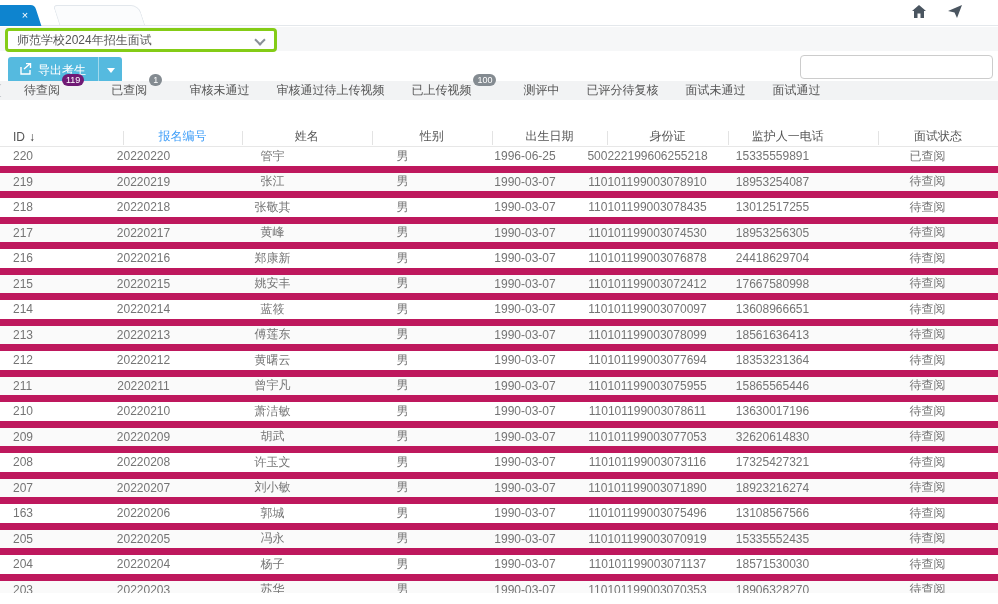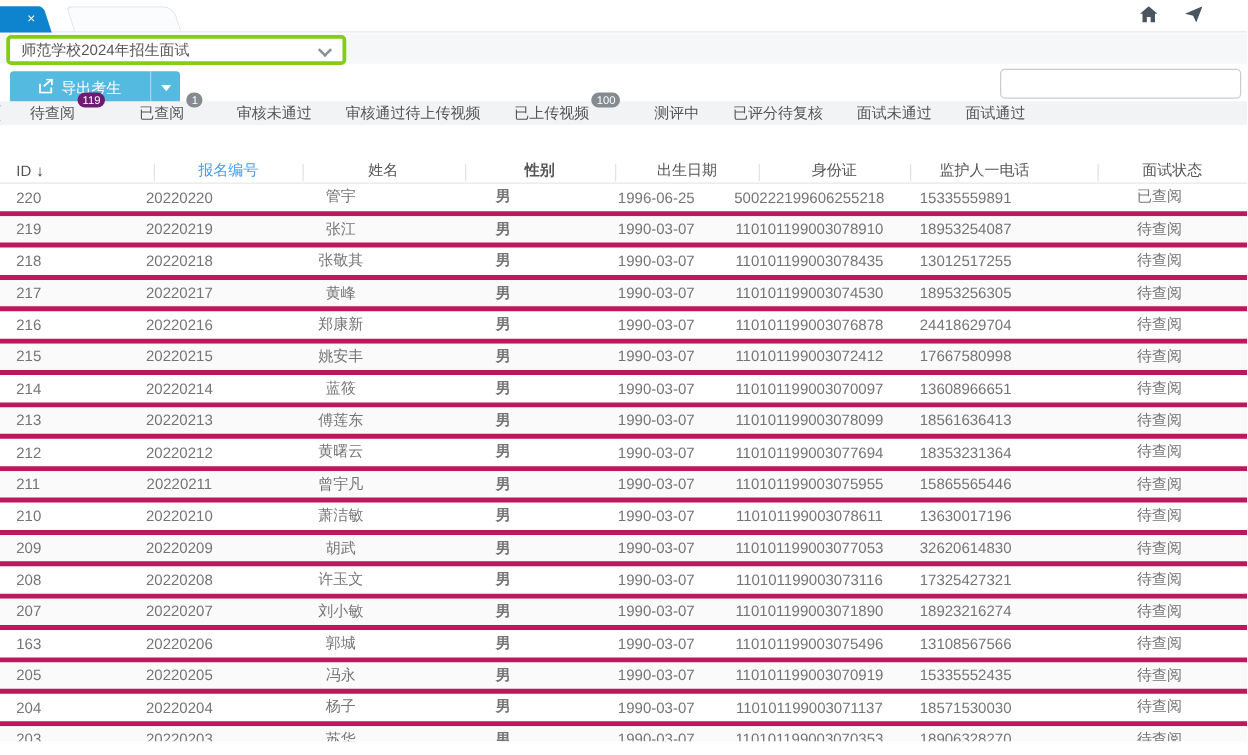--- a/index.html
+++ b/index.html
@@ -39,21 +39,21 @@
   .chev::before {
     content:""; position:absolute; left:0; top:2px; width:6px; height:6px;
     border-right:2px solid #8a9097; border-bottom:2px solid #8a9097; transform:rotate(45deg);
   }
 
   
   .export-btn {
     position:absolute; top:57px; left:8px; height:26px; display:flex;
     background:#55badf; border-radius:3px; color:#fff; font-size:12px; overflow:hidden; cursor:pointer;
   }
-  .export-main { display:flex; align-items:center; gap:6px; padding:0 23px; }
+  .export-main { display:flex; align-items:center; gap:6px; padding:0 12px; }
   .export-caret {
     width:24px; display:flex; align-items:center; justify-content:center;
     border-left:1px solid rgba(255,255,255,.45);
   }
   .caret-down { width:0; height:0; border:4px solid transparent; border-top:5px solid #fff; margin-top:4px; }
   .search-input {
     position:absolute; top:55px; left:800px; width:193px; height:24px;
     border:1px solid #ccc; border-radius:4px; background:#fff; font-size:12px; padding:0 8px;
     font-family:"Liberation Sans", sans-serif; outline:none;
   }
@@ -89,28 +89,28 @@
   .table { position:absolute; top:127px; left:0; width:998px; font-size:12px; }
   .thead { display:flex; height:20px; align-items:center; border-bottom:1px solid #e7e7e7; color:#555; }
   .th { position:relative; text-align:center; }
   .th:not(:first-child)::before {
     content:""; position:absolute; left:0; top:3px; width:1px; height:14px; background:#e3e3e3;
   }
   .th.col0 { text-align:left; padding-left:13px; }
   .th.col1 { color:#3f9ef8;margin-left:44px; }
   .sort { margin-left:4px; color:#333; font-weight:bold; }
   .tbody { height:446px; overflow:hidden; }
-  .tr { display:flex; height:25.5px; align-items:center; border-bottom:4px solid #be185d; color:#747474; }
+  .tr { display:flex; height:25.5px; align-items:center; border-bottom:7px solid #be185d; color:#747474; }
   .tr:nth-child(even) { background:#fafafa; }
   .td { text-align:center; white-space:nowrap; overflow:hidden; }
   .td.col0 { text-align:left; padding-left:13px; }
   .col0 { width:82px; }
   .col1 { width:123px; }
   .col2 { width:135px; }
-  .col3 { width:125px;font-weight:bold; }
+  .col3 { width:125px; }
   .col4 { width:120px; }
   .col5 { width:125px; }
   .col6 { width:125px; }
   .col7 { width:125px;margin-left:30px; }
 </style>
 </head>
 <body>
 
 <div class="screen">
 

